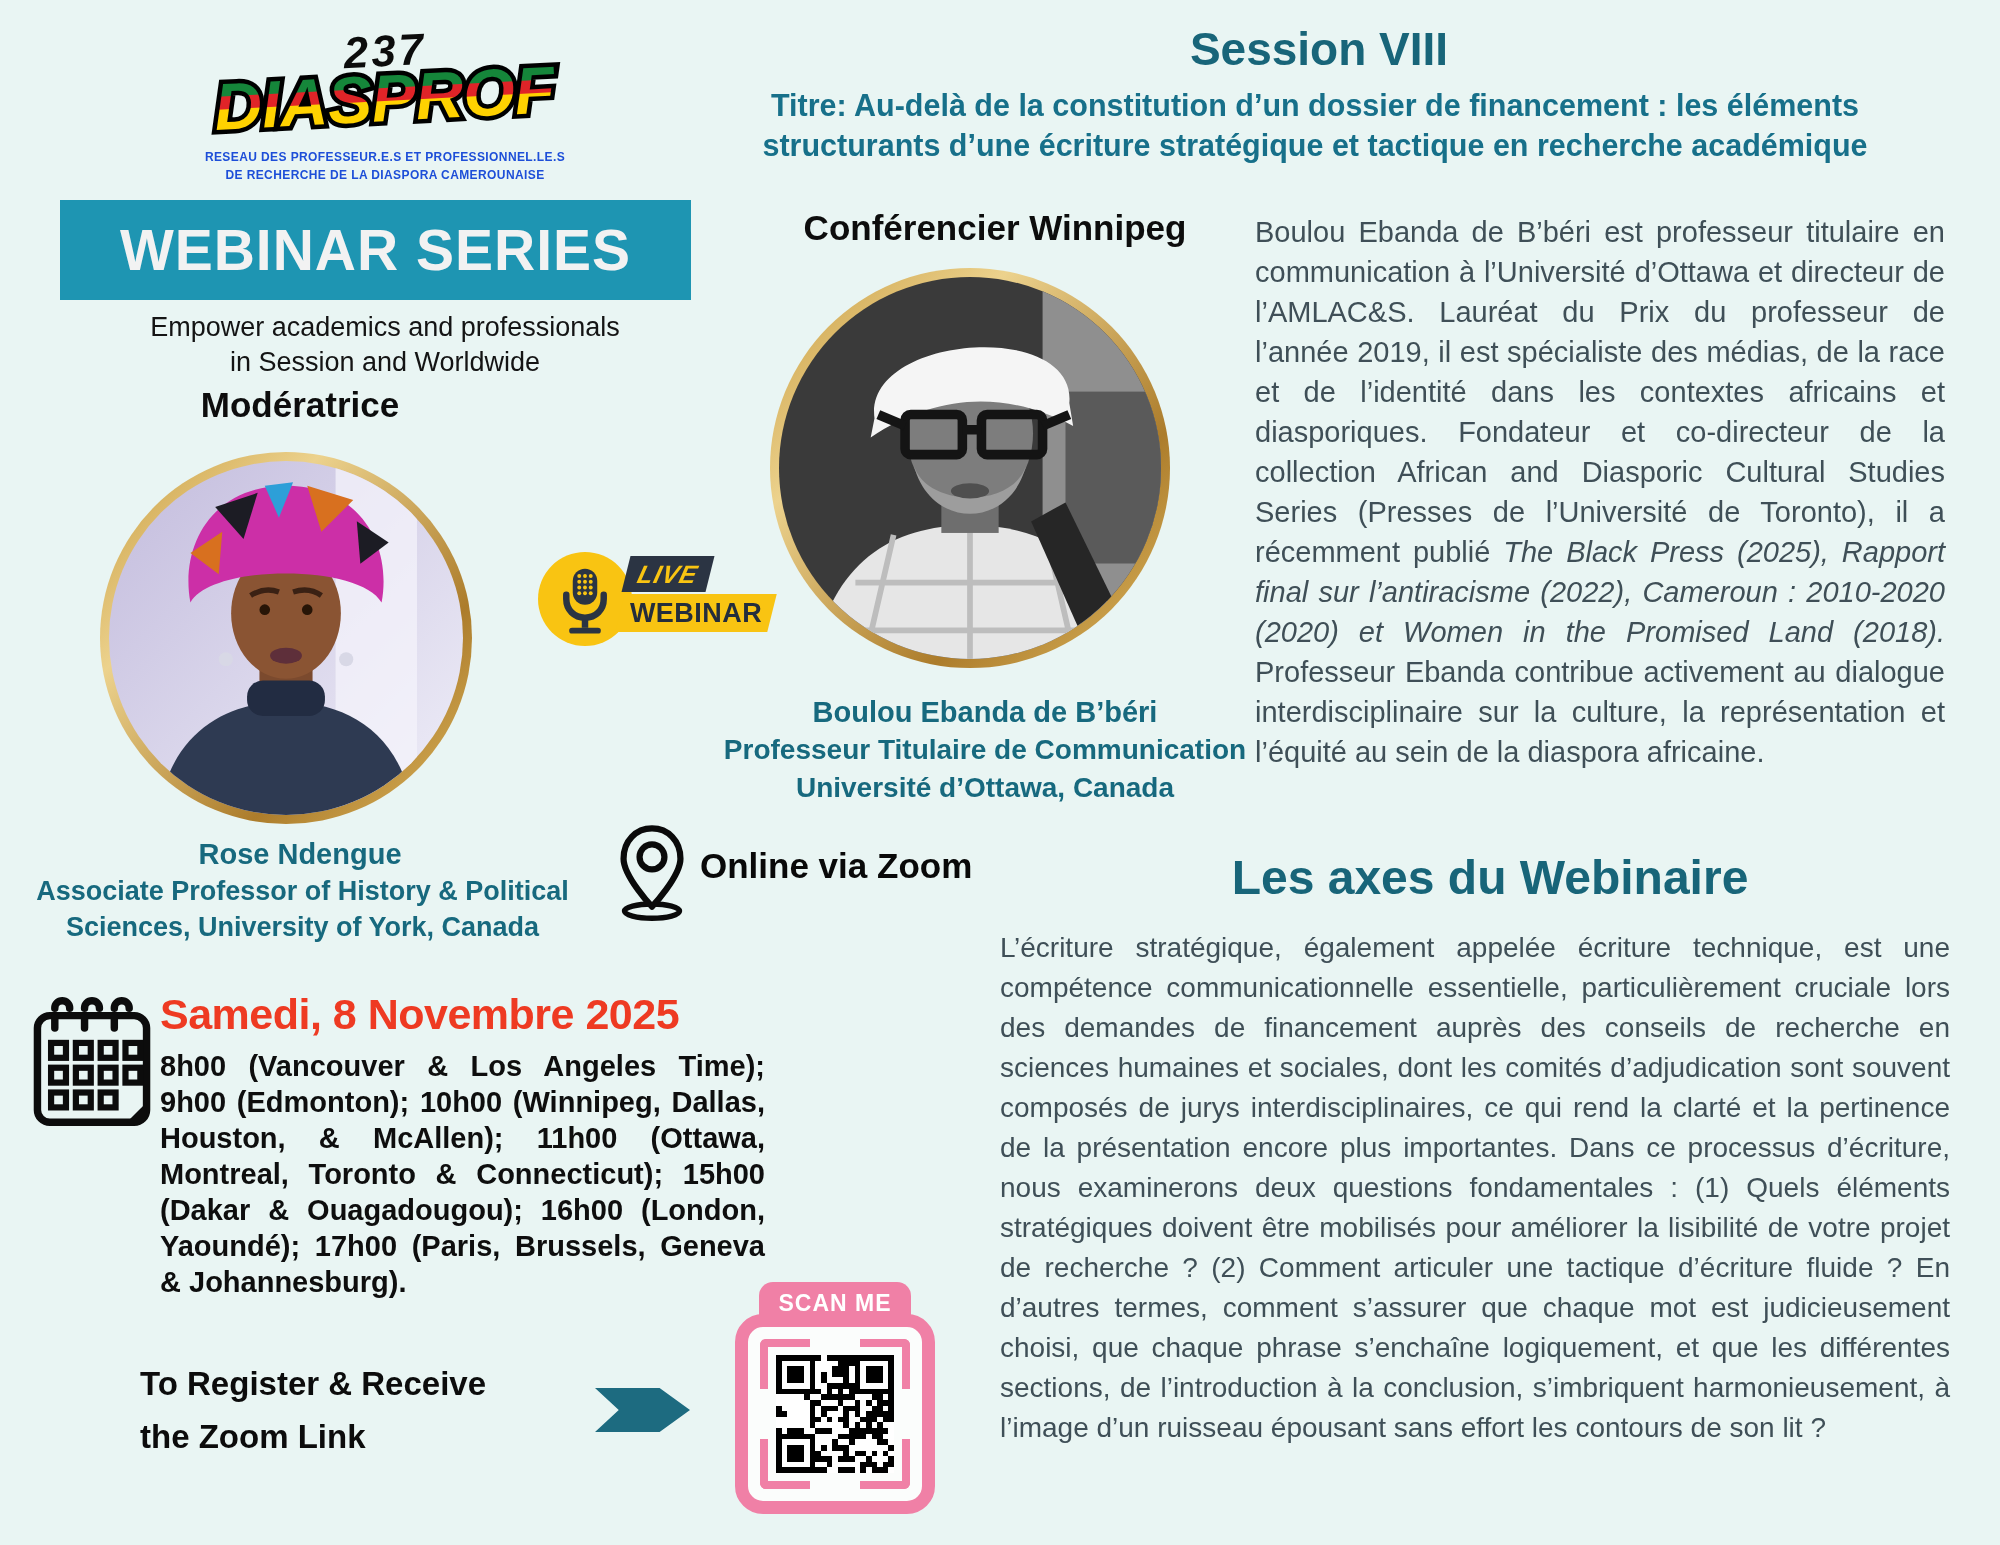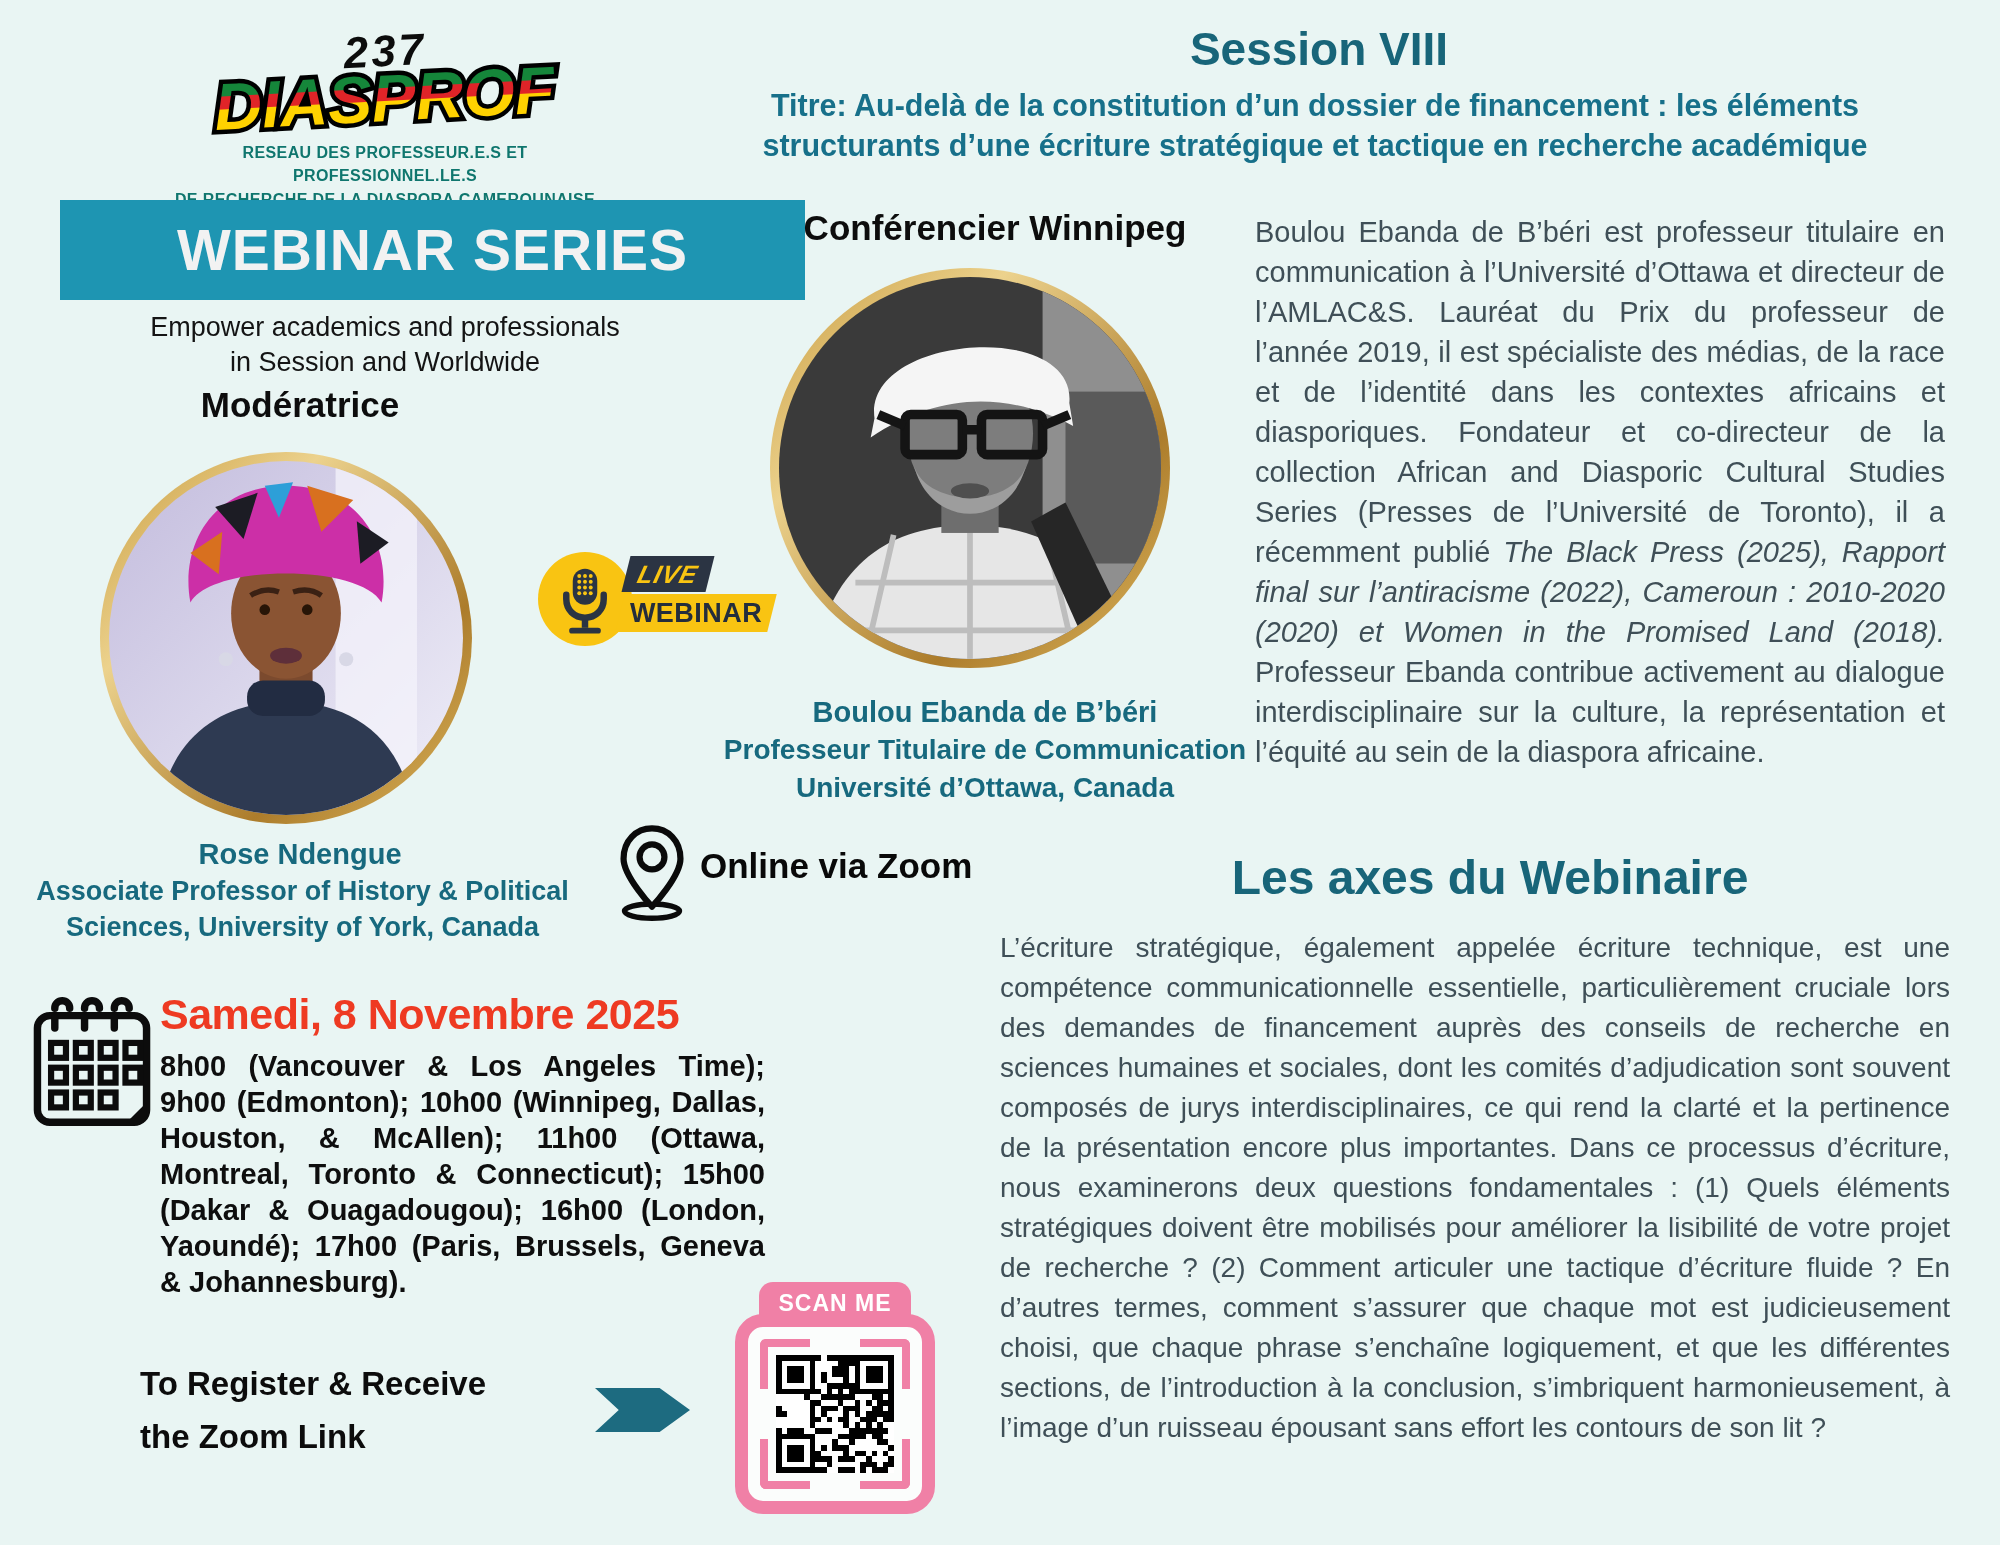--- a/index.html
+++ b/index.html
@@ -9,24 +9,24 @@
   .ctr{text-align:center;}
   .teal{color:#17697e;}
   .jst{text-align:justify;}
 
   
   #logo{left:150px;top:26px;width:470px;text-align:center;}
   .logo-237{font-size:44px;font-weight:900;font-style:italic;color:#0c0c0c;letter-spacing:3px;margin-bottom:-12px;position:relative;z-index:2;transform:rotate(-3deg);}
   .logo-name{position:relative;display:inline-block;font-weight:900;font-style:italic;font-size:66px;letter-spacing:0px;transform:rotate(-3deg);line-height:1.05;}
   .logo-name .stroke{position:absolute;left:0;top:0;width:100%;-webkit-text-stroke:9px #000;color:#000;}
   .logo-name .fill{position:relative;background:linear-gradient(#15863a 0% 36%,#e02428 36% 54%,#ffd200 54% 100%);-webkit-background-clip:text;background-clip:text;color:transparent;}
-  .logo-tag{font-size:16px;font-weight:700;color:#0f766e;letter-spacing:.4px;line-height:1.45;margin-top:8px;}
-
-  
-  #banner{left:60px;top:200px;width:745px;height:100px;background:#1e95b2;display:flex;align-items:center;justify-content:center;}
+  .logo-tag{font-size:12px;font-weight:700;color:#1d4ed8;letter-spacing:.4px;line-height:1.45;margin-top:16px;}
+
+  
+  #banner{left:60px;top:200px;width:631px;height:100px;background:#1e95b2;display:flex;align-items:center;justify-content:center;}
   #banner .t{color:#f2f2f2;font-size:57px;font-weight:800;letter-spacing:1px;}
 
   #empower{left:95px;top:310px;width:580px;font-size:27px;color:#141414;line-height:1.3;}
   #moderatrice{left:90px;top:385px;width:420px;font-size:35px;font-weight:800;color:#0d0d0d;}
 
   .ring{background:linear-gradient(135deg,#c79a3e,#ecd28d 30%,#ac7c2b 70%,#e0ba62);border-radius:50%;padding:9px;}
   .ring .ph{width:100%;height:100%;border-radius:50%;overflow:hidden;display:block;}
   #rose-photo{left:100px;top:452px;width:354px;height:354px;}
   #speaker-photo{left:770px;top:268px;width:382px;height:382px;}
 

